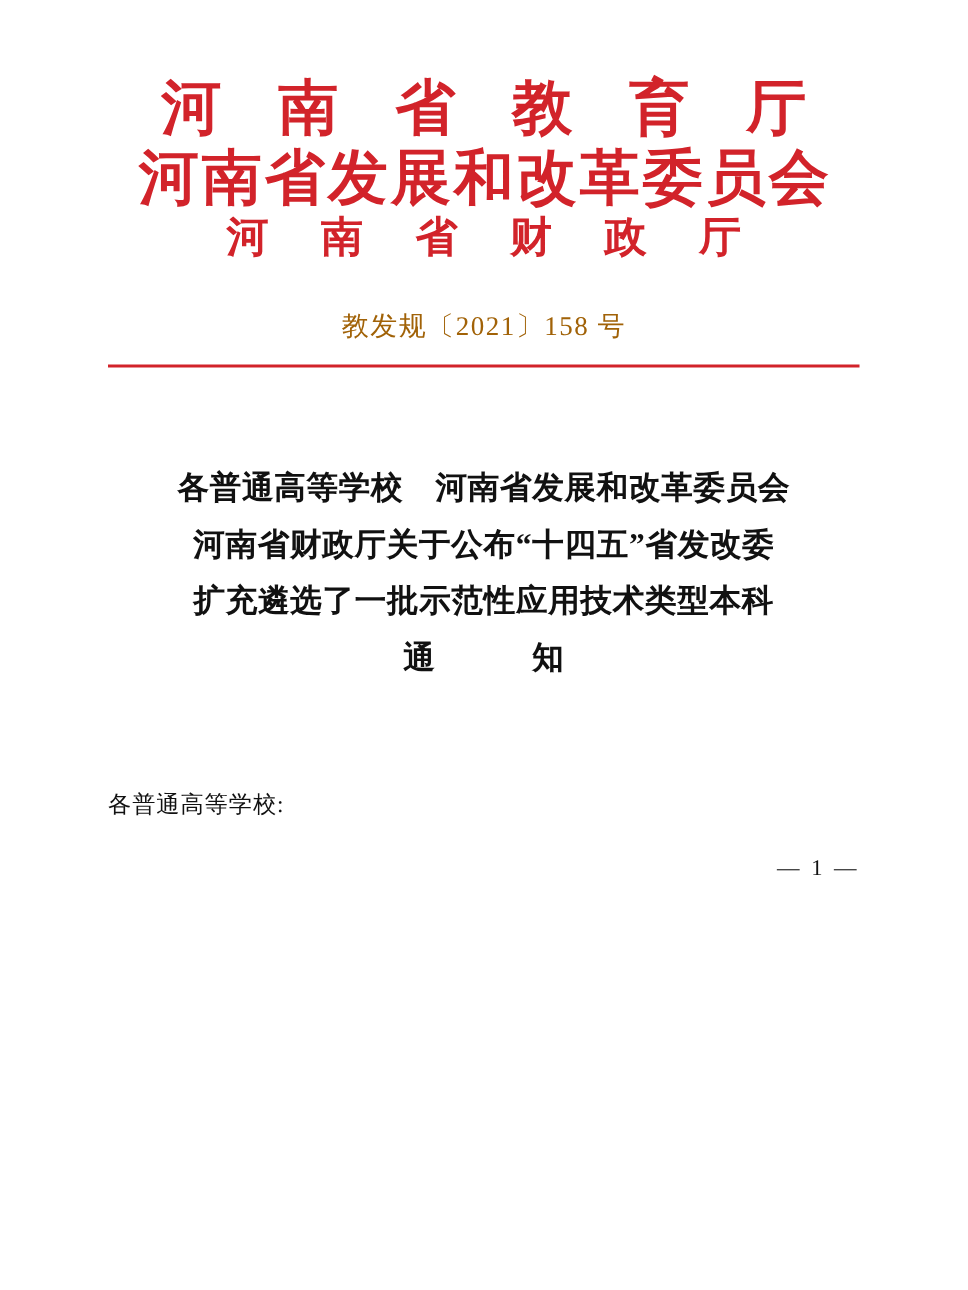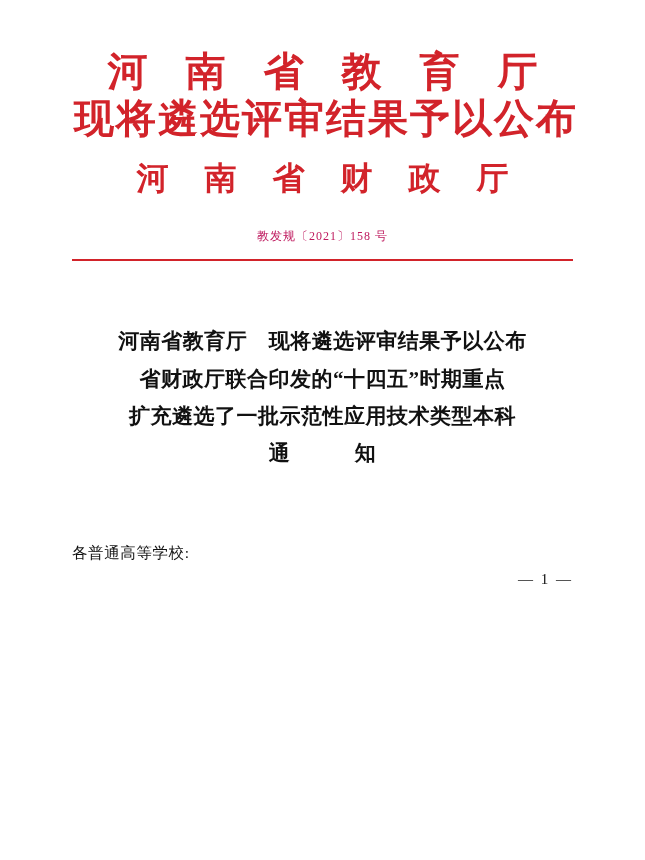--- a/index.html
+++ b/index.html
@@ -38,33 +38,32 @@
     font-size: 40px;
     letter-spacing: 14px;
     padding-left: 14px;
   }
   .masthead-line.l2 {
     font-size: 40px;
     letter-spacing: 2px;
     padding-left: 2px;
   }
   .masthead-line.l3 {
-    font-size: 32px;
+    font-size: 28px;
     letter-spacing: 14px;
     padding-left: 14px;
-    margin-top: 18px;
   }
 
   
   .docnum {
     margin-top: 30px;
     text-align: center;
-    font-size: 12px;
+    font-size: 18px;
     letter-spacing: 1px;
-    color: #be185d;
+    color: #a16207;
   }
   .redrule {
     margin-top: 14px;
     height: 2px;
     background: #d2232a;
     width: 100%;
   }
 
   
   .title {
@@ -110,31 +109,31 @@
     color: #111111;
   }
 </style>
 </head>
 <body>
 
 <div class="page">
 
   <div class="masthead">
     <div class="masthead-line l1">河 南 省 教 育 厅</div>
-    <div class="masthead-line l2">现将遴选评审结果予以公布</div>
+    <div class="masthead-line l2">河南省发展和改革委员会</div>
     <div class="masthead-line l3">河 南 省 财 政 厅</div>
   </div>
 
   <div class="docnum">教发规〔2021〕158 号</div>
 
   <div class="redrule"></div>
 
   <div class="title">
-    <span class="tline">河南省教育厅　现将遴选评审结果予以公布</span>
-    <span class="tline">省财政厅联合印发的“十四五”时期重点</span>
+    <span class="tline">各普通高等学校　河南省发展和改革委员会</span>
+    <span class="tline">河南省财政厅关于公布“十四五”省发改委</span>
     <span class="tline">扩充遴选了一批示范性应用技术类型本科</span>
     <span class="tline spaced">通　　　知</span>
   </div>
 
   <div class="body-text">
     <span class="salutation">各普通高等学校:</span>
   </div>
 
   <div class="pagenum">— 1 —</div>
 

